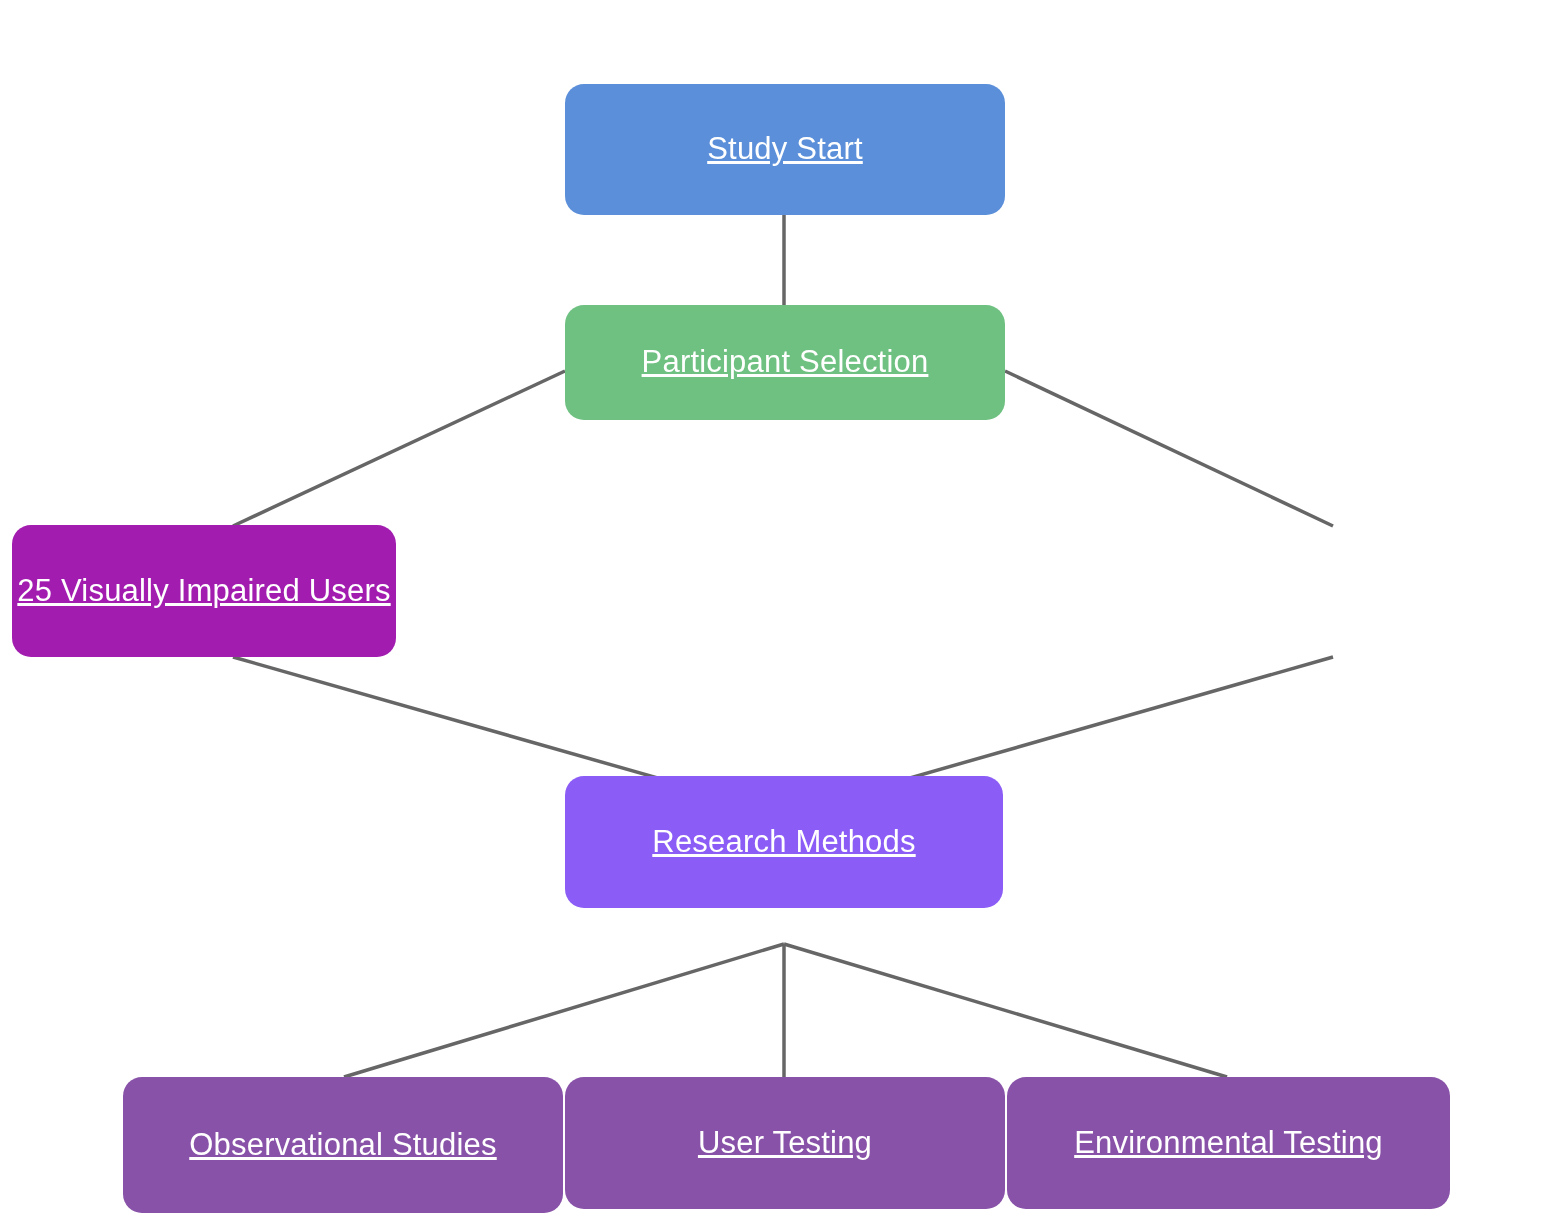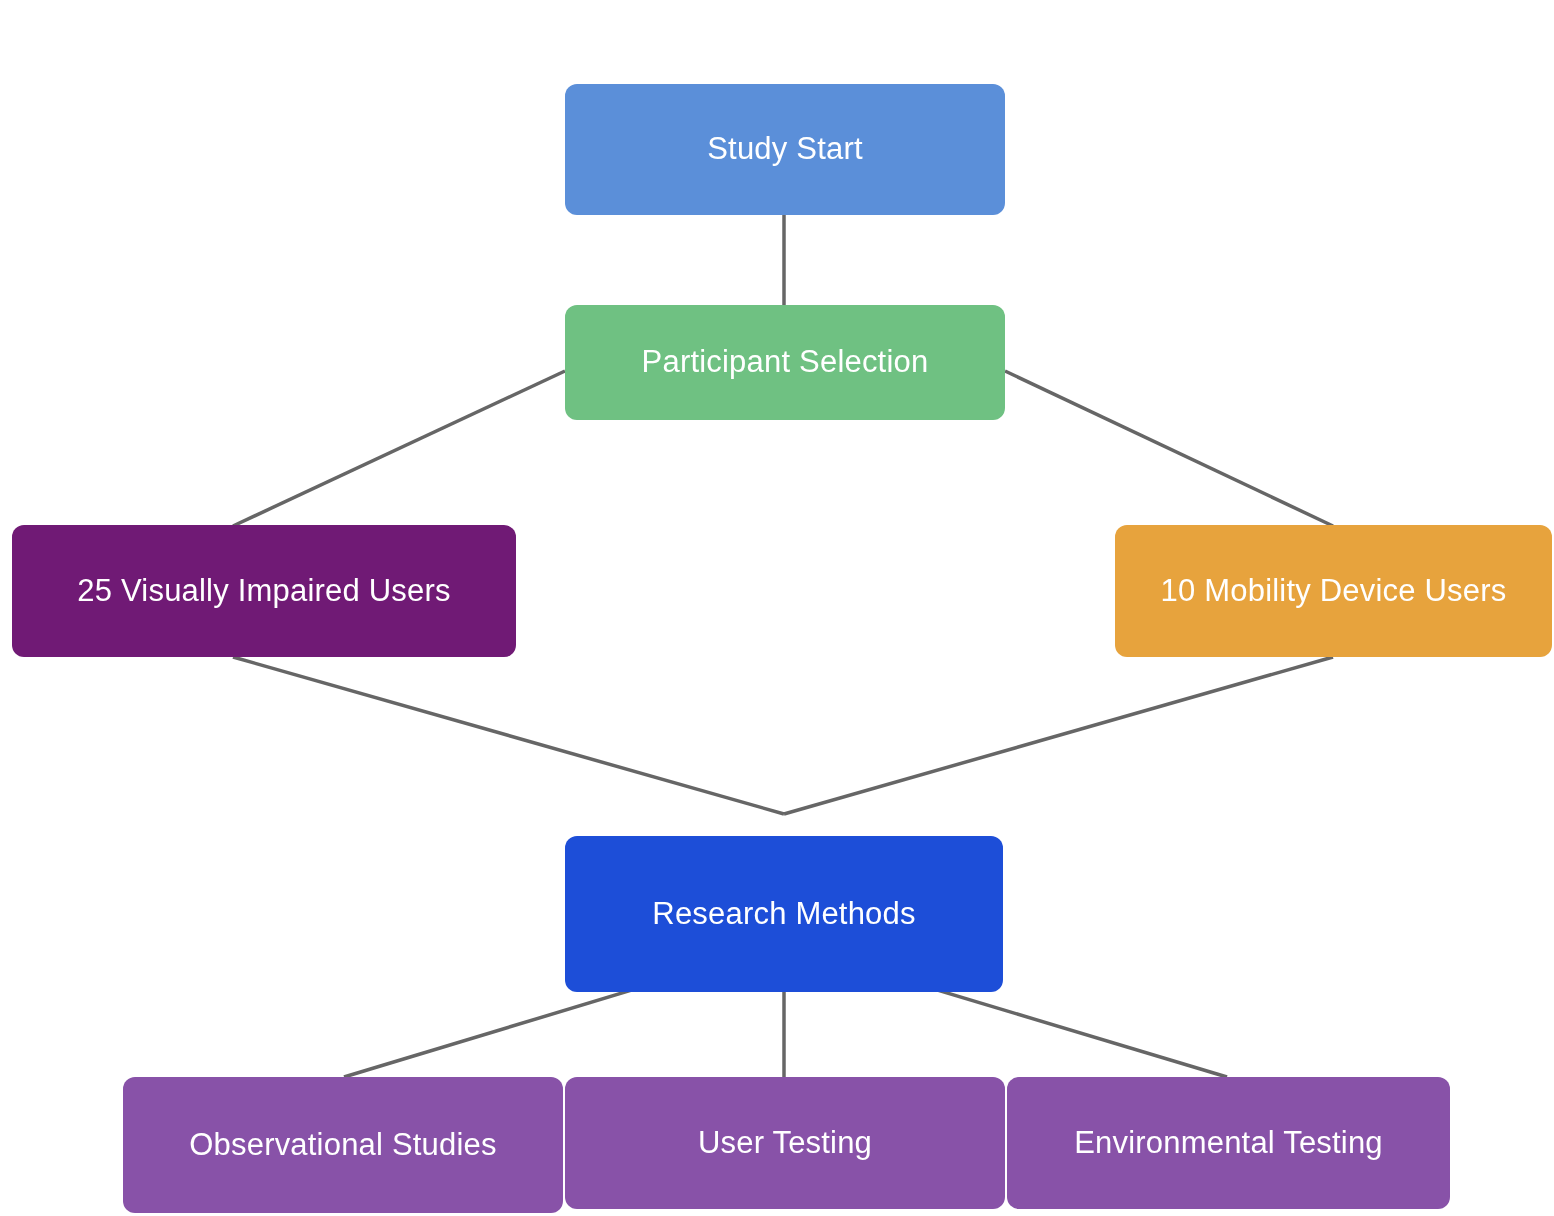--- a/index.html
+++ b/index.html
@@ -18,29 +18,30 @@
   #edge-layer {
     position: absolute;
     left: 0;
     top: 0;
     width: 1554px;
     height: 1216px;
     pointer-events: none;
   }
   .node {
     position: absolute;
-    border-radius: 12px;
+    border-radius: 19px;
     display: flex;
     align-items: center;
     justify-content: center;
     text-align: center;
     color: #ffffff;
     font-size: 31px;
     line-height: 1.25;
     letter-spacing: 0.2px;
+    text-decoration: underline;
   }
   .node-label {
     padding: 0 14px;
     white-space: nowrap;
   }
 </style>
 </head>
 <body>
 
 <div id="canvas">
@@ -57,29 +58,26 @@
     </svg>
 
   <div class="node" style="left: 565px; top: 84px; width: 440px; height: 131px; background: rgb(91, 143, 217);">
     <span class="node-label">Study Start</span>
   </div>
 
   <div class="node" style="left: 565px; top: 305px; width: 440px; height: 115px; background: rgb(111, 193, 130);">
     <span class="node-label">Participant Selection</span>
   </div>
 
-  <div class="node" style="left: 12px; top: 525px; width: 504px; height: 132px; background: #701a75;">
+  <div class="node" style="left: 12px; top: 525px; width: 384px; height: 132px; background: #a21caf;">
     <span class="node-label">25 Visually Impaired Users</span>
   </div>
 
-  <div class="node" style="left: 1115px; top: 525px; width: 437px; height: 132px; background: rgb(231, 163, 61);">
-    <span class="node-label">10 Mobility Device Users</span>
-  </div>
 
-  <div class="node" style="left: 565px; top: 836px; width: 438px; height: 156px; background: #1d4ed8;">
+  <div class="node" style="left: 565px; top: 776px; width: 438px; height: 132px; background: #8b5cf6;">
     <span class="node-label">Research Methods</span>
   </div>
 
   <div class="node" style="left: 123px; top: 1077px; width: 440px; height: 136px; background: rgb(136, 82, 168);">
     <span class="node-label">Observational Studies</span>
   </div>
 
   <div class="node" style="left: 565px; top: 1077px; width: 440px; height: 132px; background: rgb(136, 82, 168);">
     <span class="node-label">User Testing</span>
   </div>

